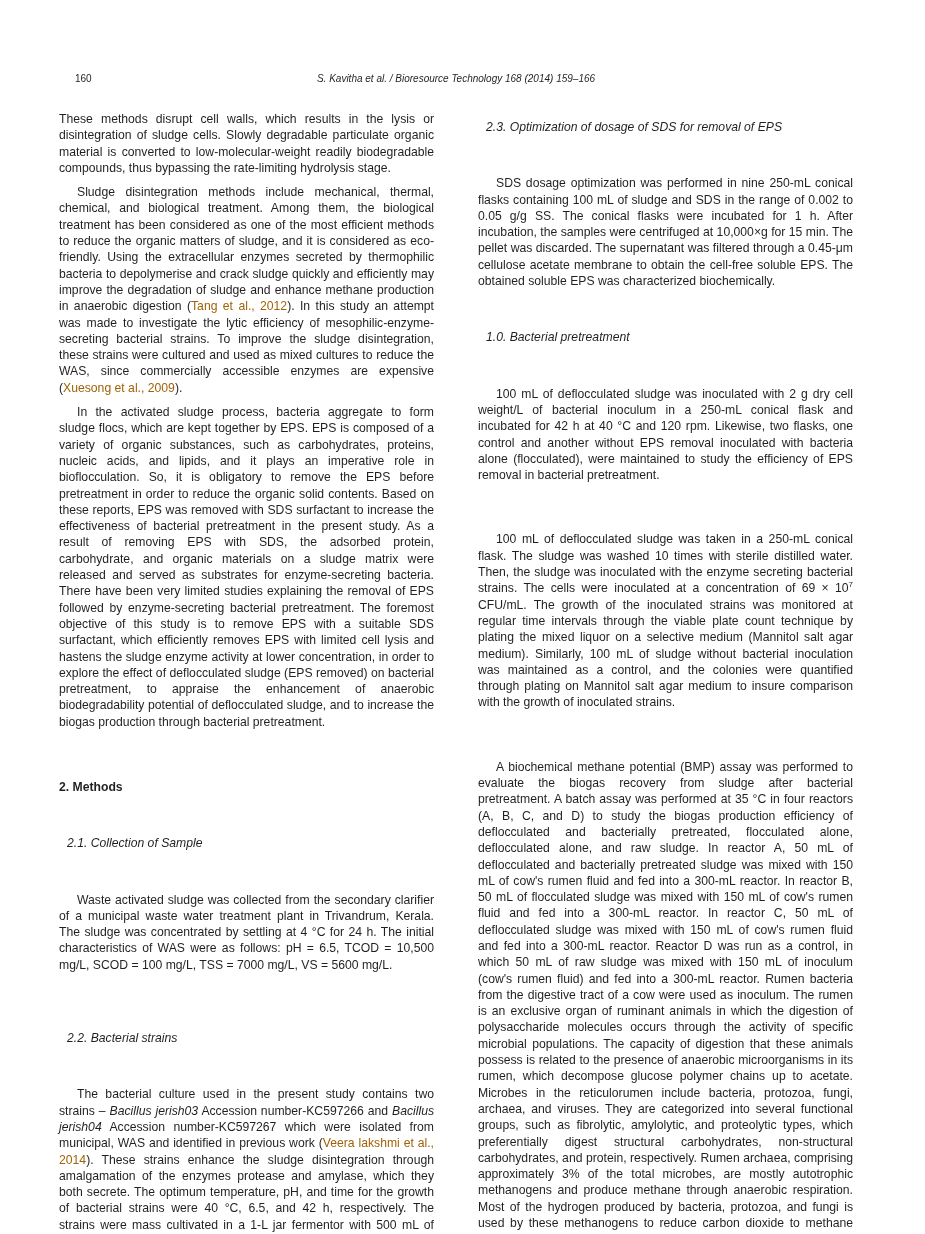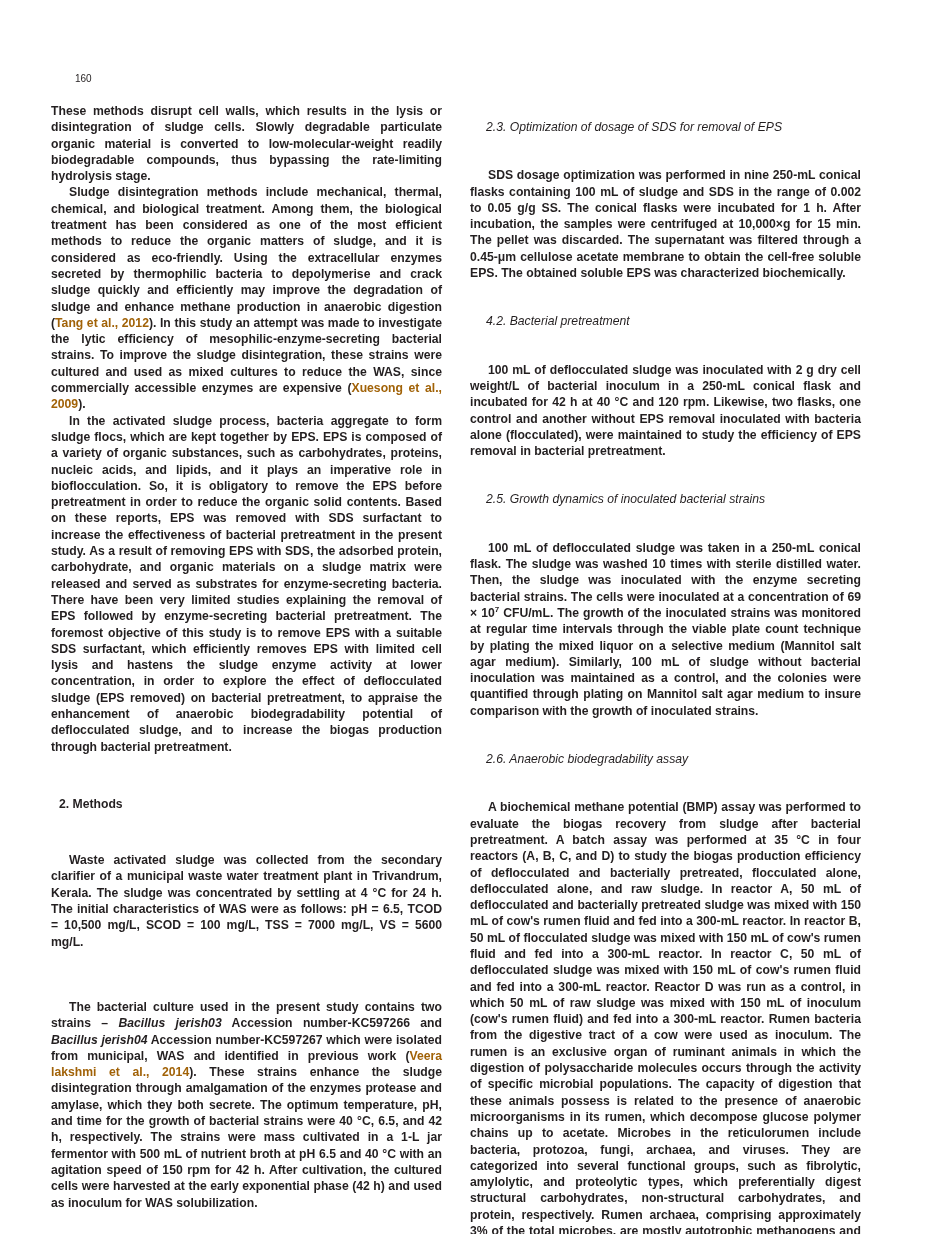--- a/index.html
+++ b/index.html
@@ -4,63 +4,64 @@
 <style>
   html, body { margin:0; padding:0; background:#ffffff; }
   body { width:925px; height:1234px; position:relative; overflow:hidden;
          font-family:"Liberation Sans", "DejaVu Sans", sans-serif; color:#231f20; }
   .header { position:absolute; top:73px; left:51px; width:810px; height:14px; font-size:10px; }
   .page-num { position:absolute; left:0; top:0;margin-left:24px; }
   .running-head { position:absolute; left:0; right:0; text-align:center; font-style:italic; }
   .col { position:absolute; top:103px; width:391px; font-size:12.2px; line-height:16.3px; text-align:justify; }
   .col-left { left:51px; }
   .col-right { left:470px; }
-  p { margin:0; text-indent:18px; hyphens:manual;font-weight:bold; }
+  p { margin:8px; text-indent:18px; hyphens:manual; }
   p.noindent { text-indent:0; }
   .h-sec { font-weight:bold; font-size:12.2px; margin:8px; }
   .h-sub { font-style:italic; margin:16px; }
   .link { color:#a16207; }
   .it { font-style:italic; }
   sup { font-size:8px; line-height:0; }
 </style>
 </head>
 <body>
 
 <div class="header">
   <span class="page-num">160</span>
+  <div class="running-head">S. Kavitha et al. / Bioresource Technology 168 (2014) 159–166</div>
 </div>
 
 <div class="col col-left">
   <p class="noindent">These methods disrupt cell walls, which results in the lysis or disintegration of sludge cells. Slowly degradable particulate organic material is converted to low-molecular-weight readily biodegradable compounds, thus bypassing the rate-limiting hydrolysis stage.</p>
   <p><span>Sludge disintegration methods include mechanical, thermal, chemical, and biological treatment. Among them, the biological treatment has been considered as one of the most efficient methods to reduce the organic matters of sludge, and it is considered as eco-friendly. Using the extracellular enzymes secreted by thermophilic bacteria to depolymerise and crack sludge quickly and efficiently may improve the degradation of sludge and enhance methane production in anaerobic digestion (</span><span class="link">Tang et al., 2012</span><span>). In this study an attempt was made to investigate the lytic efficiency of mesophilic-enzyme-secreting bacterial strains. To improve the sludge disintegration, these strains were cultured and used as mixed cultures to reduce the WAS, since commercially accessible enzymes are expensive (</span><span class="link">Xuesong et al., 2009</span><span>).</span></p>
   <p>In the activated sludge process, bacteria aggregate to form sludge flocs, which are kept together by EPS. EPS is composed of a variety of organic substances, such as carbohydrates, proteins, nucleic acids, and lipids, and it plays an imperative role in bioflocculation. So, it is obligatory to remove the EPS before pretreatment in order to reduce the organic solid contents. Based on these reports, EPS was removed with SDS surfactant to increase the effectiveness of bacterial pretreatment in the present study. As a result of removing EPS with SDS, the adsorbed protein, carbohydrate, and organic materials on a sludge matrix were released and served as substrates for enzyme-secreting bacteria. There have been very limited studies explaining the removal of EPS followed by enzyme-secreting bacterial pretreatment. The foremost objective of this study is to remove EPS with a suitable SDS surfactant, which efficiently removes EPS with limited cell lysis and hastens the sludge enzyme activity at lower concentration, in order to explore the effect of deflocculated sludge (EPS removed) on bacterial pretreatment, to appraise the enhancement of anaerobic biodegradability potential of deflocculated sludge, and to increase the biogas production through bacterial pretreatment.</p>
 
   <div style="height:33px"></div>
   <div class="h-sec">2. Methods</div>
   <div style="height:16px"></div>
+  <div class="h-sub">2.1. Collection of Sample</div>
   <div style="height:16px"></div>
   <p>Waste activated sludge was collected from the secondary clarifier of a municipal waste water treatment plant in Trivandrum, Kerala. The sludge was concentrated by settling at 4 °C for 24 h. The initial characteristics of WAS were as follows: pH = 6.5, TCOD = 10,500 mg/L, SCOD = 100 mg/L, TSS = 7000 mg/L, VS = 5600 mg/L.</p>
 
   <div style="height:33px"></div>
+  <div class="h-sub">2.2. Bacterial strains</div>
   <div style="height:16px"></div>
   <p><span>The bacterial culture used in the present study contains two strains – </span><span class="it">Bacillus jerish03</span><span> Accession number-KC597266 and </span><span class="it">Bacillus jerish04</span><span> Accession number-KC597267 which were isolated from municipal, WAS and identified in previous work (</span><span class="link">Veera lakshmi et al., 2014</span><span>). These strains enhance the sludge disintegration through amalgamation of the enzymes protease and amylase, which they both secrete. The optimum temperature, pH, and time for the growth of bacterial strains were 40 °C, 6.5, and 42 h, respectively. The strains were mass cultivated in a 1-L jar fermentor with 500 mL of nutrient broth at pH 6.5 and 40 °C with an agitation speed of 150 rpm for 42 h. After cultivation, the cultured cells were harvested at the early exponential phase (42 h) and used as inoculum for WAS solubilization.</span></p>
 </div>
 
 <div class="col col-right">
   <div class="h-sub">2.3. Optimization of dosage of SDS for removal of EPS</div>
   <div style="height:16px"></div>
   <p>SDS dosage optimization was performed in nine 250-mL conical flasks containing 100 mL of sludge and SDS in the range of 0.002 to 0.05 g/g SS. The conical flasks were incubated for 1 h. After incubation, the samples were centrifuged at 10,000×g for 15 min. The pellet was discarded. The supernatant was filtered through a 0.45-μm cellulose acetate membrane to obtain the cell-free soluble EPS. The obtained soluble EPS was characterized biochemically.</p>
 
   <div style="height:16px"></div>
-  <div class="h-sub">4.2. Bacterial pretreatment</div>
+  <div class="h-sub">1.0. Bacterial pretreatment</div>
   <div style="height:16px"></div>
   <p>100 mL of deflocculated sludge was inoculated with 2 g dry cell weight/L of bacterial inoculum in a 250-mL conical flask and incubated for 42 h at 40 °C and 120 rpm. Likewise, two flasks, one control and another without EPS removal inoculated with bacteria alone (flocculated), were maintained to study the efficiency of EPS removal in bacterial pretreatment.</p>
 
   <div style="height:16px"></div>
-  <div class="h-sub">2.5. Growth dynamics of inoculated bacterial strains</div>
   <div style="height:16px"></div>
   <p><span>100 mL of deflocculated sludge was taken in a 250-mL conical flask. The sludge was washed 10 times with sterile distilled water. Then, the sludge was inoculated with the enzyme secreting bacterial strains. The cells were inoculated at a concentration of 69 × 10</span><sup>7</sup><span> CFU/mL. The growth of the inoculated strains was monitored at regular time intervals through the viable plate count technique by plating the mixed liquor on a selective medium (Mannitol salt agar medium). Similarly, 100 mL of sludge without bacterial inoculation was maintained as a control, and the colonies were quantified through plating on Mannitol salt agar medium to insure comparison with the growth of inoculated strains.</span></p>
 
   <div style="height:16px"></div>
-  <div class="h-sub">2.6. Anaerobic biodegradability assay</div>
   <div style="height:16px"></div>
   <p><span>A biochemical methane potential (BMP) assay was performed to evaluate the biogas recovery from sludge after bacterial pretreatment. A batch assay was performed at 35 °C in four reactors (A, B, C, and D) to study the biogas production efficiency of deflocculated and bacterially pretreated, flocculated alone, deflocculated alone, and raw sludge. In reactor A, 50 mL of deflocculated and bacterially pretreated sludge was mixed with 150 mL of cow's rumen fluid and fed into a 300-mL reactor. In reactor B, 50 mL of flocculated sludge was mixed with 150 mL of cow's rumen fluid and fed into a 300-mL reactor. In reactor C, 50 mL of deflocculated sludge was mixed with 150 mL of cow's rumen fluid and fed into a 300-mL reactor. Reactor D was run as a control, in which 50 mL of raw sludge was mixed with 150 mL of inoculum (cow's rumen fluid) and fed into a 300-mL reactor. Rumen bacteria from the digestive tract of a cow were used as inoculum. The rumen is an exclusive organ of ruminant animals in which the digestion of polysaccharide molecules occurs through the activity of specific microbial populations. The capacity of digestion that these animals possess is related to the presence of anaerobic microorganisms in its rumen, which decompose glucose polymer chains up to acetate. Microbes in the reticulorumen include bacteria, protozoa, fungi, archaea, and viruses. They are categorized into several functional groups, such as fibrolytic, amylolytic, and proteolytic types, which preferentially digest structural carbohydrates, non-structural carbohydrates, and protein, respectively. Rumen archaea, comprising approximately 3% of the total microbes, are mostly autotrophic methanogens and produce methane through anaerobic respiration. Most of the hydrogen produced by bacteria, protozoa, and fungi is used by these methanogens to reduce carbon dioxide to methane (</span><span class="link">Hobson and Stewart, 1997</span><span>). Rumen fluid contains high amounts of anaerobic bacteria. A higher quantity and more species of</span></p>
 </div>
 
 </body></html>

